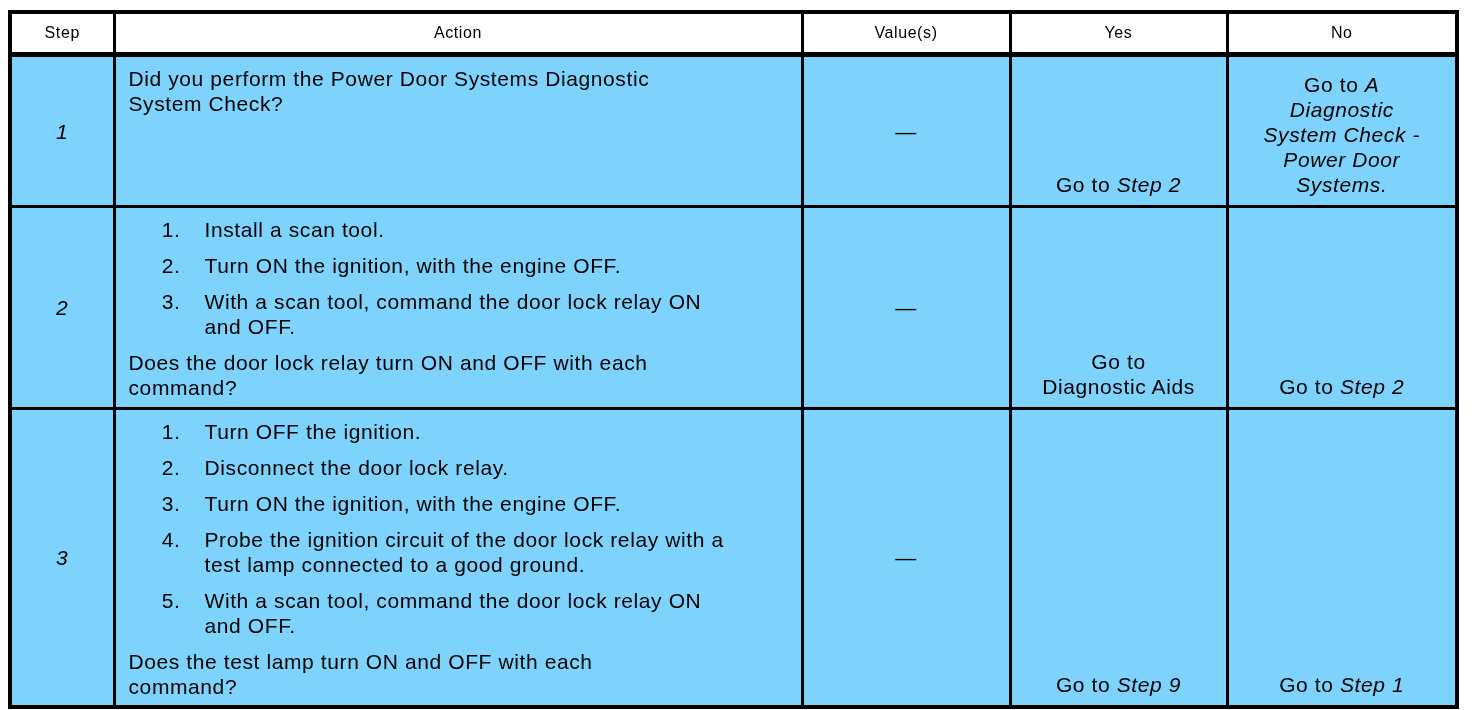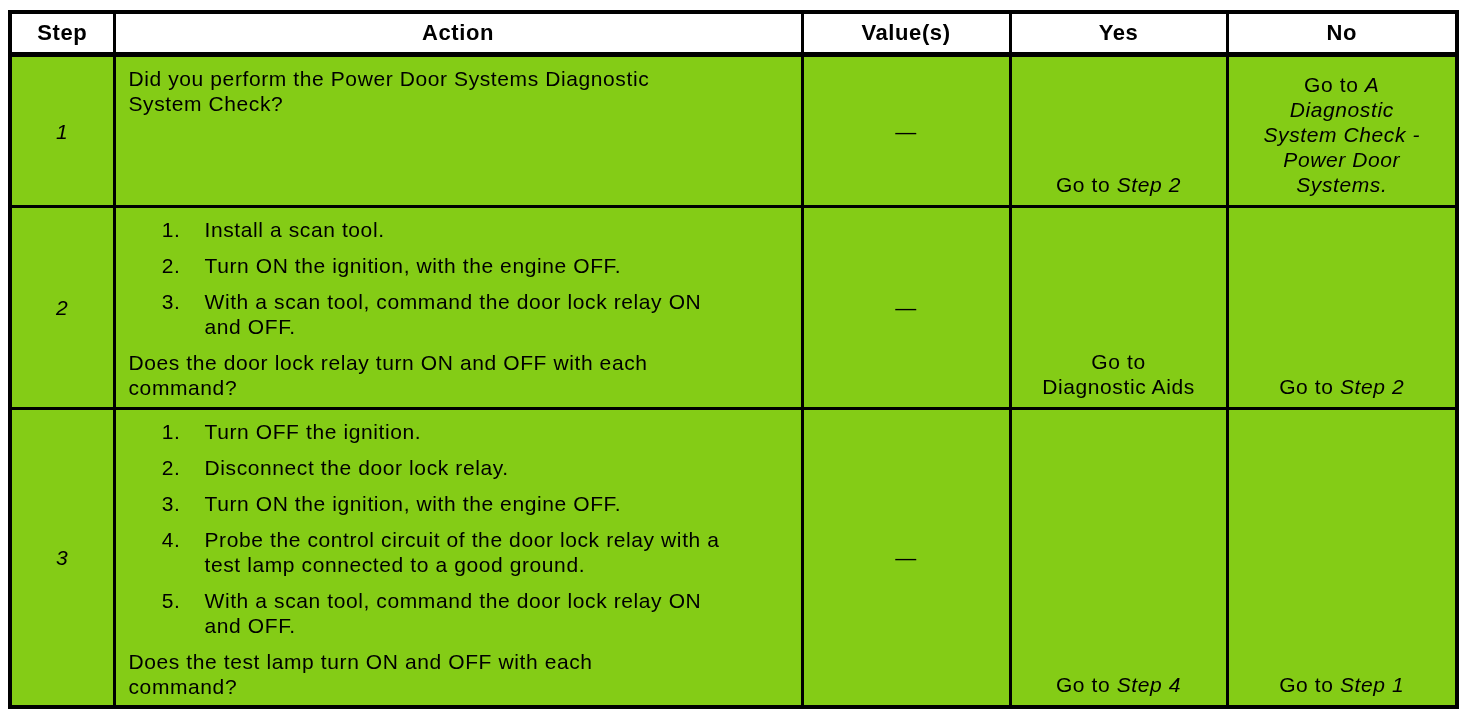--- a/index.html
+++ b/index.html
@@ -29,31 +29,31 @@
   }
   table.diag, table.diag th, table.diag td {
     border: 3px solid #000;
   }
   table.diag {
     border-width: 4px;
   }
   table.diag thead th {
     border-bottom-width: 5px;
     height: 38px;
-    font-size: 22px;
-    font-weight: bold;
+    font-size: 16px;
+    font-weight: normal;
     text-align: center;
     vertical-align: middle;
     padding: 0 4px;
     background: #fff;
   }
   table.diag td {
     font-size: 21px;
     line-height: 25px;
-    background: #84cc16;
+    background: #7dd3fc;
   }
   tbody tr:nth-child(1) { height: 152px; }
   tbody tr:nth-child(2) { height: 202px; }
   tbody tr:nth-child(3) { height: 290px; }
 
   td.step-cell {
     text-align: center;
     vertical-align: middle;
     font-style: italic;
     padding: 0;
@@ -172,31 +172,31 @@
               <div class="list-item">
                 <span class="num">2.</span>
                 <span class="item-text">Disconnect the door lock relay.</span>
               </div>
               <div class="list-item">
                 <span class="num">3.</span>
                 <span class="item-text">Turn ON the ignition, with the engine OFF.</span>
               </div>
               <div class="list-item">
                 <span class="num">4.</span>
-                <span class="item-text">Probe the control circuit of the door lock relay with a
+                <span class="item-text">Probe the ignition circuit of the door lock relay with a
 test lamp connected to a good ground.</span>
               </div>
               <div class="list-item">
                 <span class="num">5.</span>
                 <span class="item-text">With a scan tool, command the door lock relay ON
 and OFF.</span>
               </div>
             </div>
             <div class="question">Does the test lamp turn ON and OFF with each
 command?</div>
           </td>
           <td class="values-cell">—</td>
-          <td class="yes-cell"><span>Go to </span><span class="it">Step 4</span></td>
+          <td class="yes-cell"><span>Go to </span><span class="it">Step 9</span></td>
           <td class="no-cell"><span>Go to </span><span class="it">Step 1</span></td>
         </tr>
       </tbody>
   </table>
 </div>
 
 </body></html>

